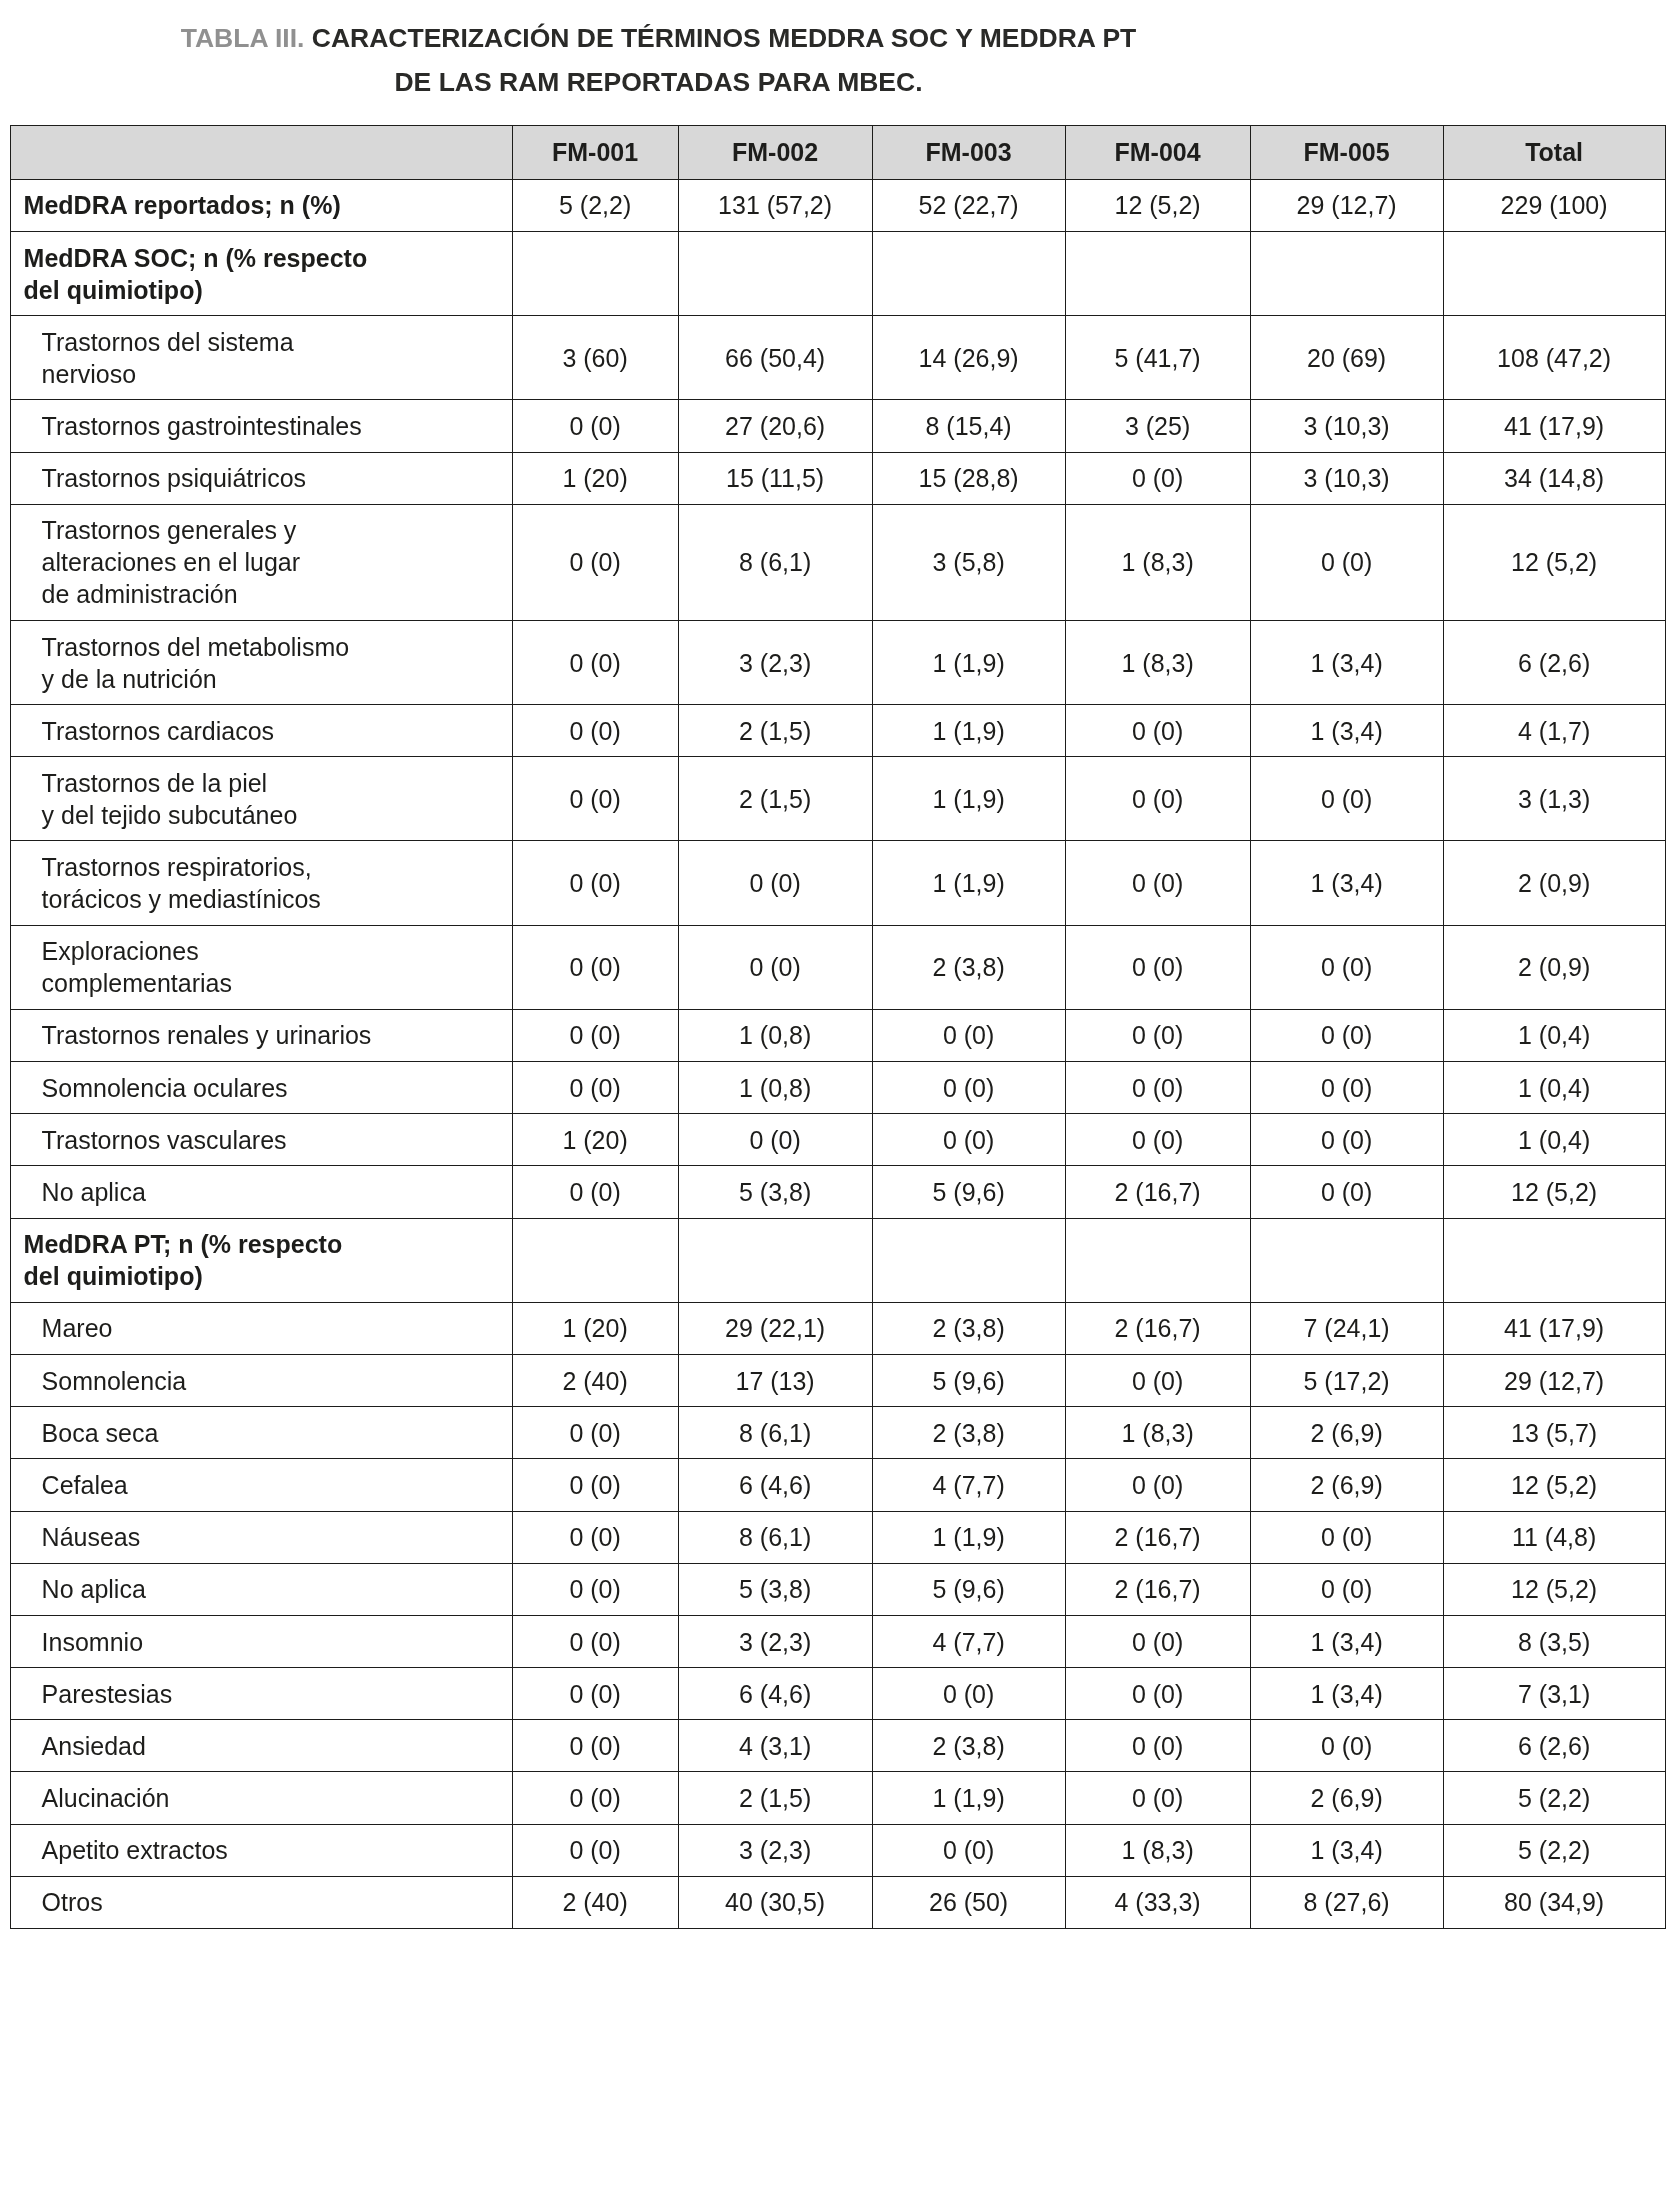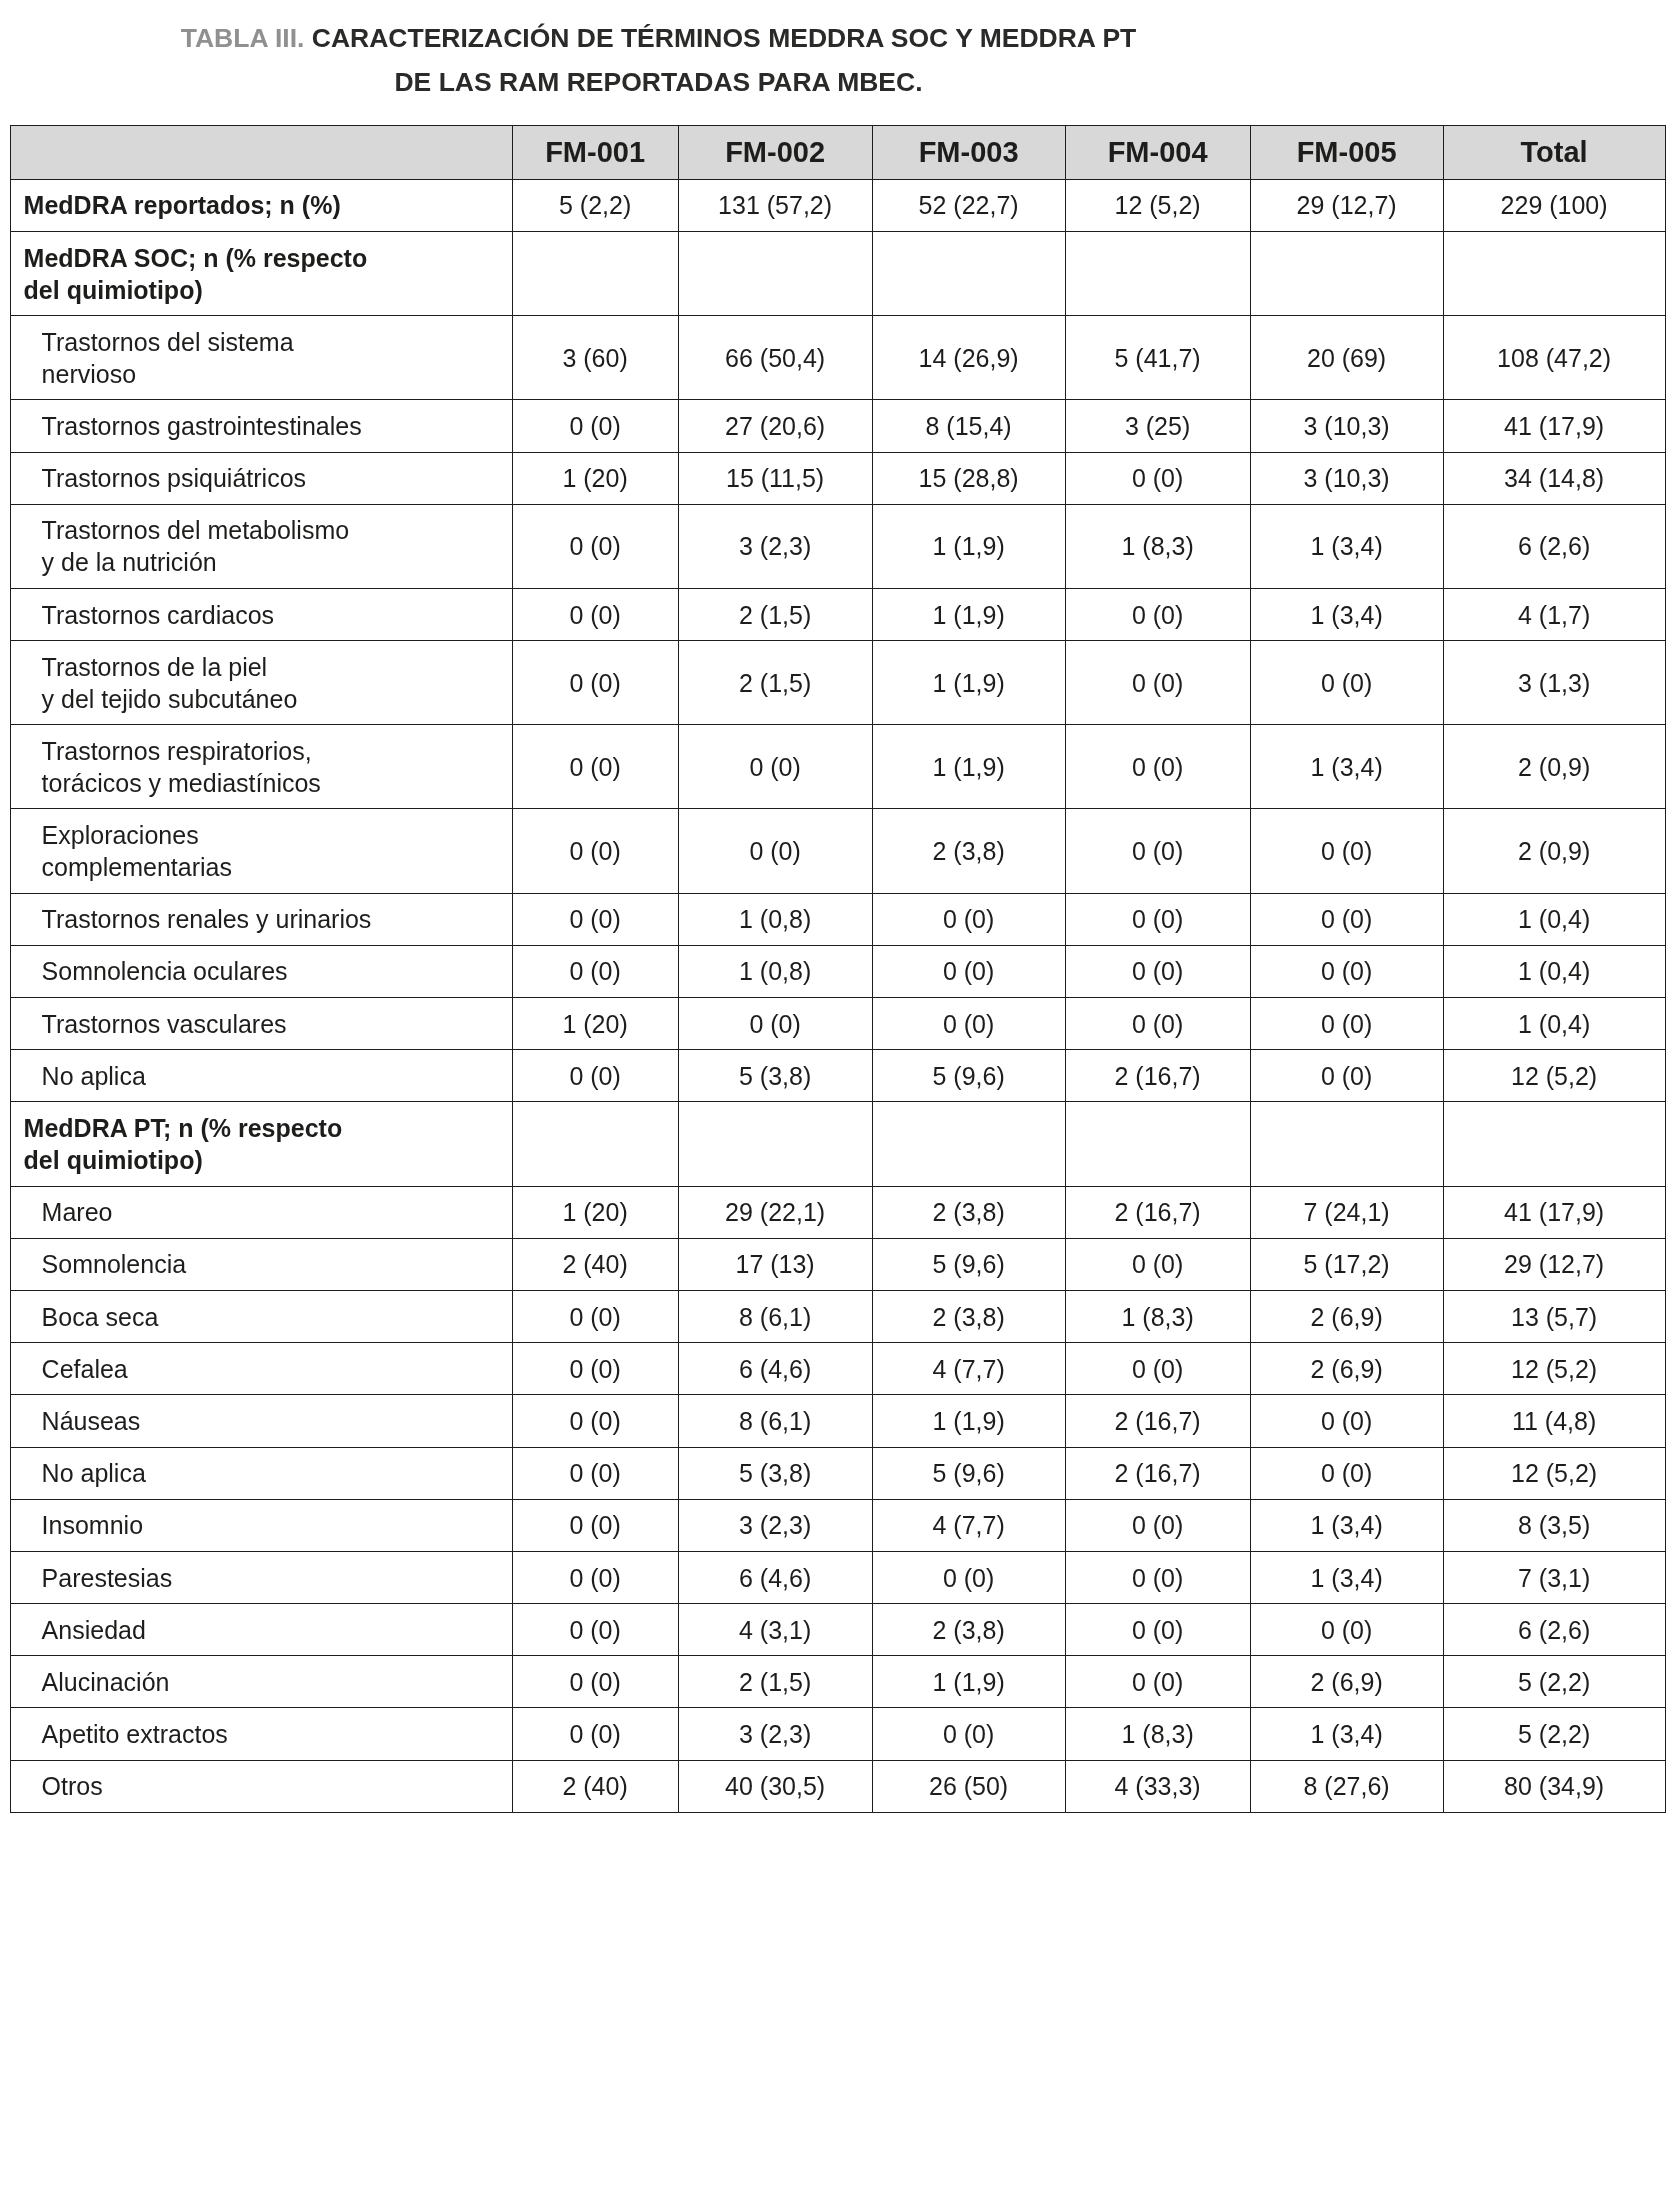--- a/index.html
+++ b/index.html
@@ -27,21 +27,21 @@
     table-layout:fixed;
     width:1655px;
     margin:21px 0 0 9.6px;
   }
   th, td{
     border:1.6px solid #1d1d1b;
     vertical-align:middle;
   }
   thead th{
     background:#d8d8d8;
-    font-size:29px;
+    font-size:25px;
     font-weight:bold;
     text-align:center;
     padding:10.4px 4.8px;
     line-height:32px;
   }
   td.value-cell{
     text-align:center;
     font-size:25px;
     line-height:32px;
     padding:9.6px 4.8px;
@@ -142,20 +142,31 @@
         <tr class="row-sub">
           <td class="label-cell">Trastornos psiquiátricos</td>
           <td class="value-cell">1 (20)</td>
           <td class="value-cell">15 (11,5)</td>
           <td class="value-cell">15 (28,8)</td>
           <td class="value-cell">0 (0)</td>
           <td class="value-cell">3 (10,3)</td>
           <td class="value-cell">34 (14,8)</td>
         </tr>
         <tr class="row-sub">
+          <td class="label-cell">Trastornos generales y
+alteraciones en el lugar
+de administración</td>
+          <td class="value-cell">0 (0)</td>
+          <td class="value-cell">8 (6,1)</td>
+          <td class="value-cell">3 (5,8)</td>
+          <td class="value-cell">1 (8,3)</td>
+          <td class="value-cell">0 (0)</td>
+          <td class="value-cell">12 (5,2)</td>
+        </tr>
+        <tr class="row-sub">
           <td class="label-cell">Trastornos del metabolismo
 y de la nutrición</td>
           <td class="value-cell">0 (0)</td>
           <td class="value-cell">3 (2,3)</td>
           <td class="value-cell">1 (1,9)</td>
           <td class="value-cell">1 (8,3)</td>
           <td class="value-cell">1 (3,4)</td>
           <td class="value-cell">6 (2,6)</td>
         </tr>
         <tr class="row-sub">

